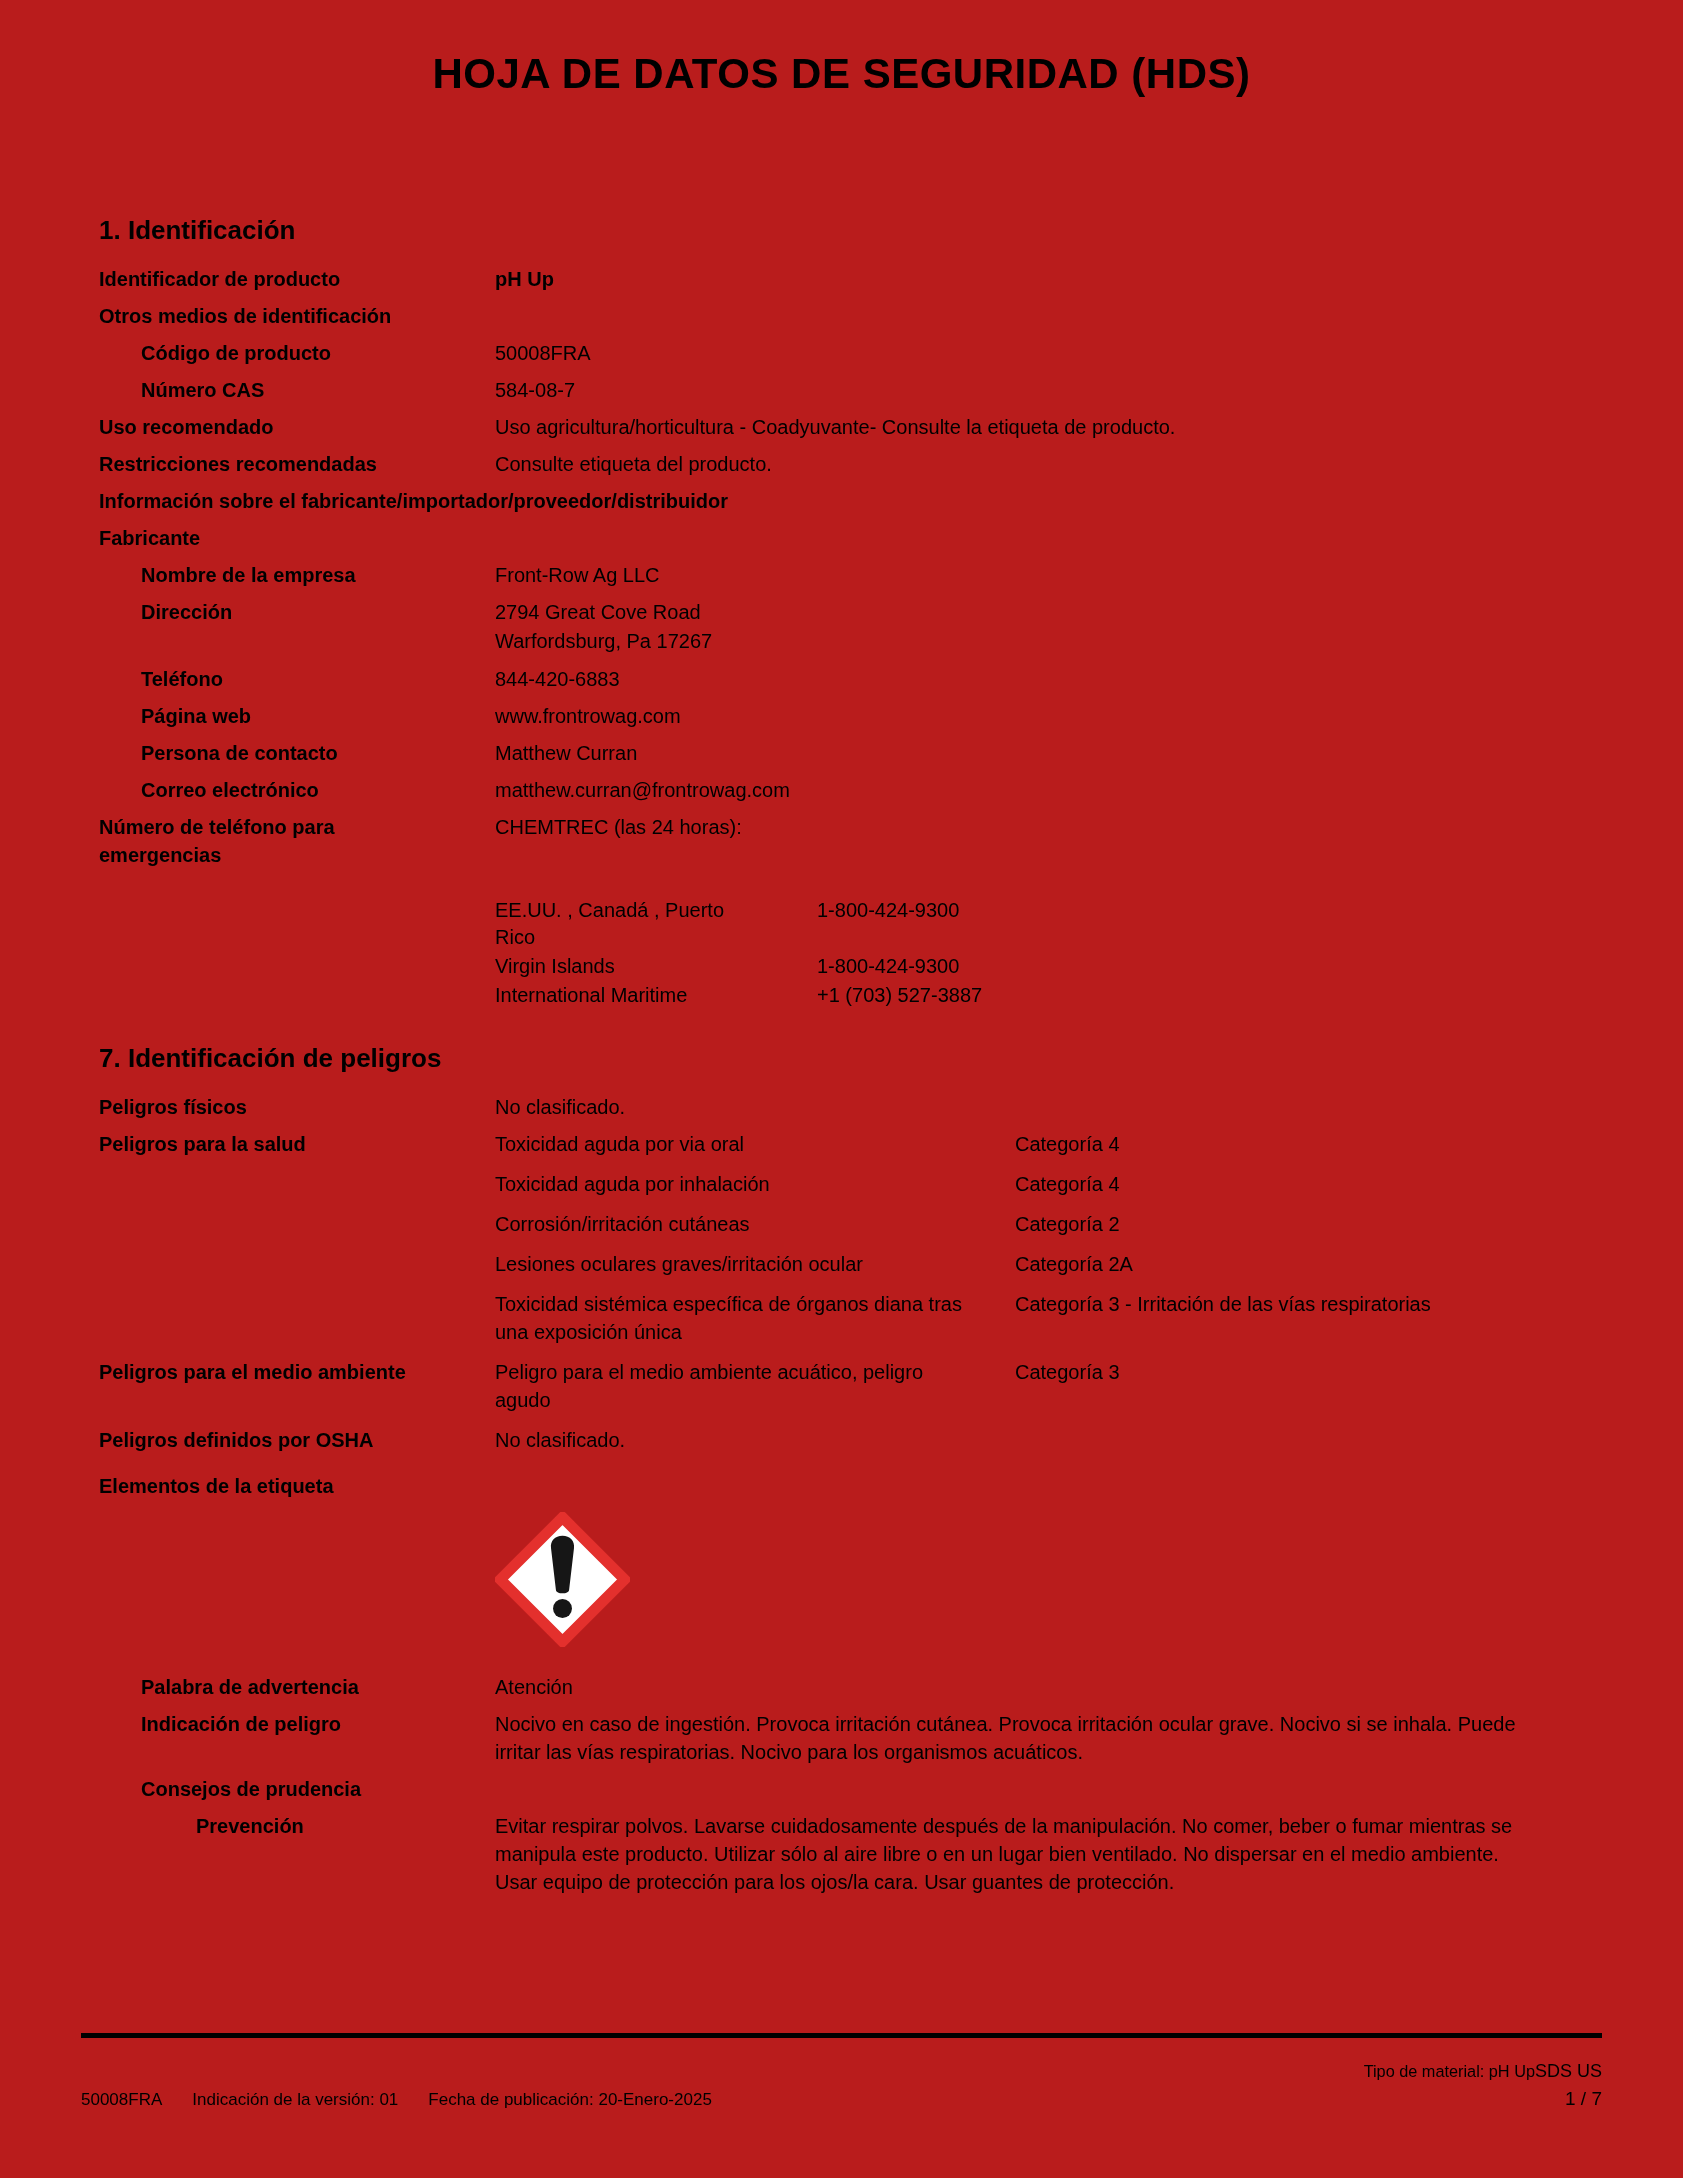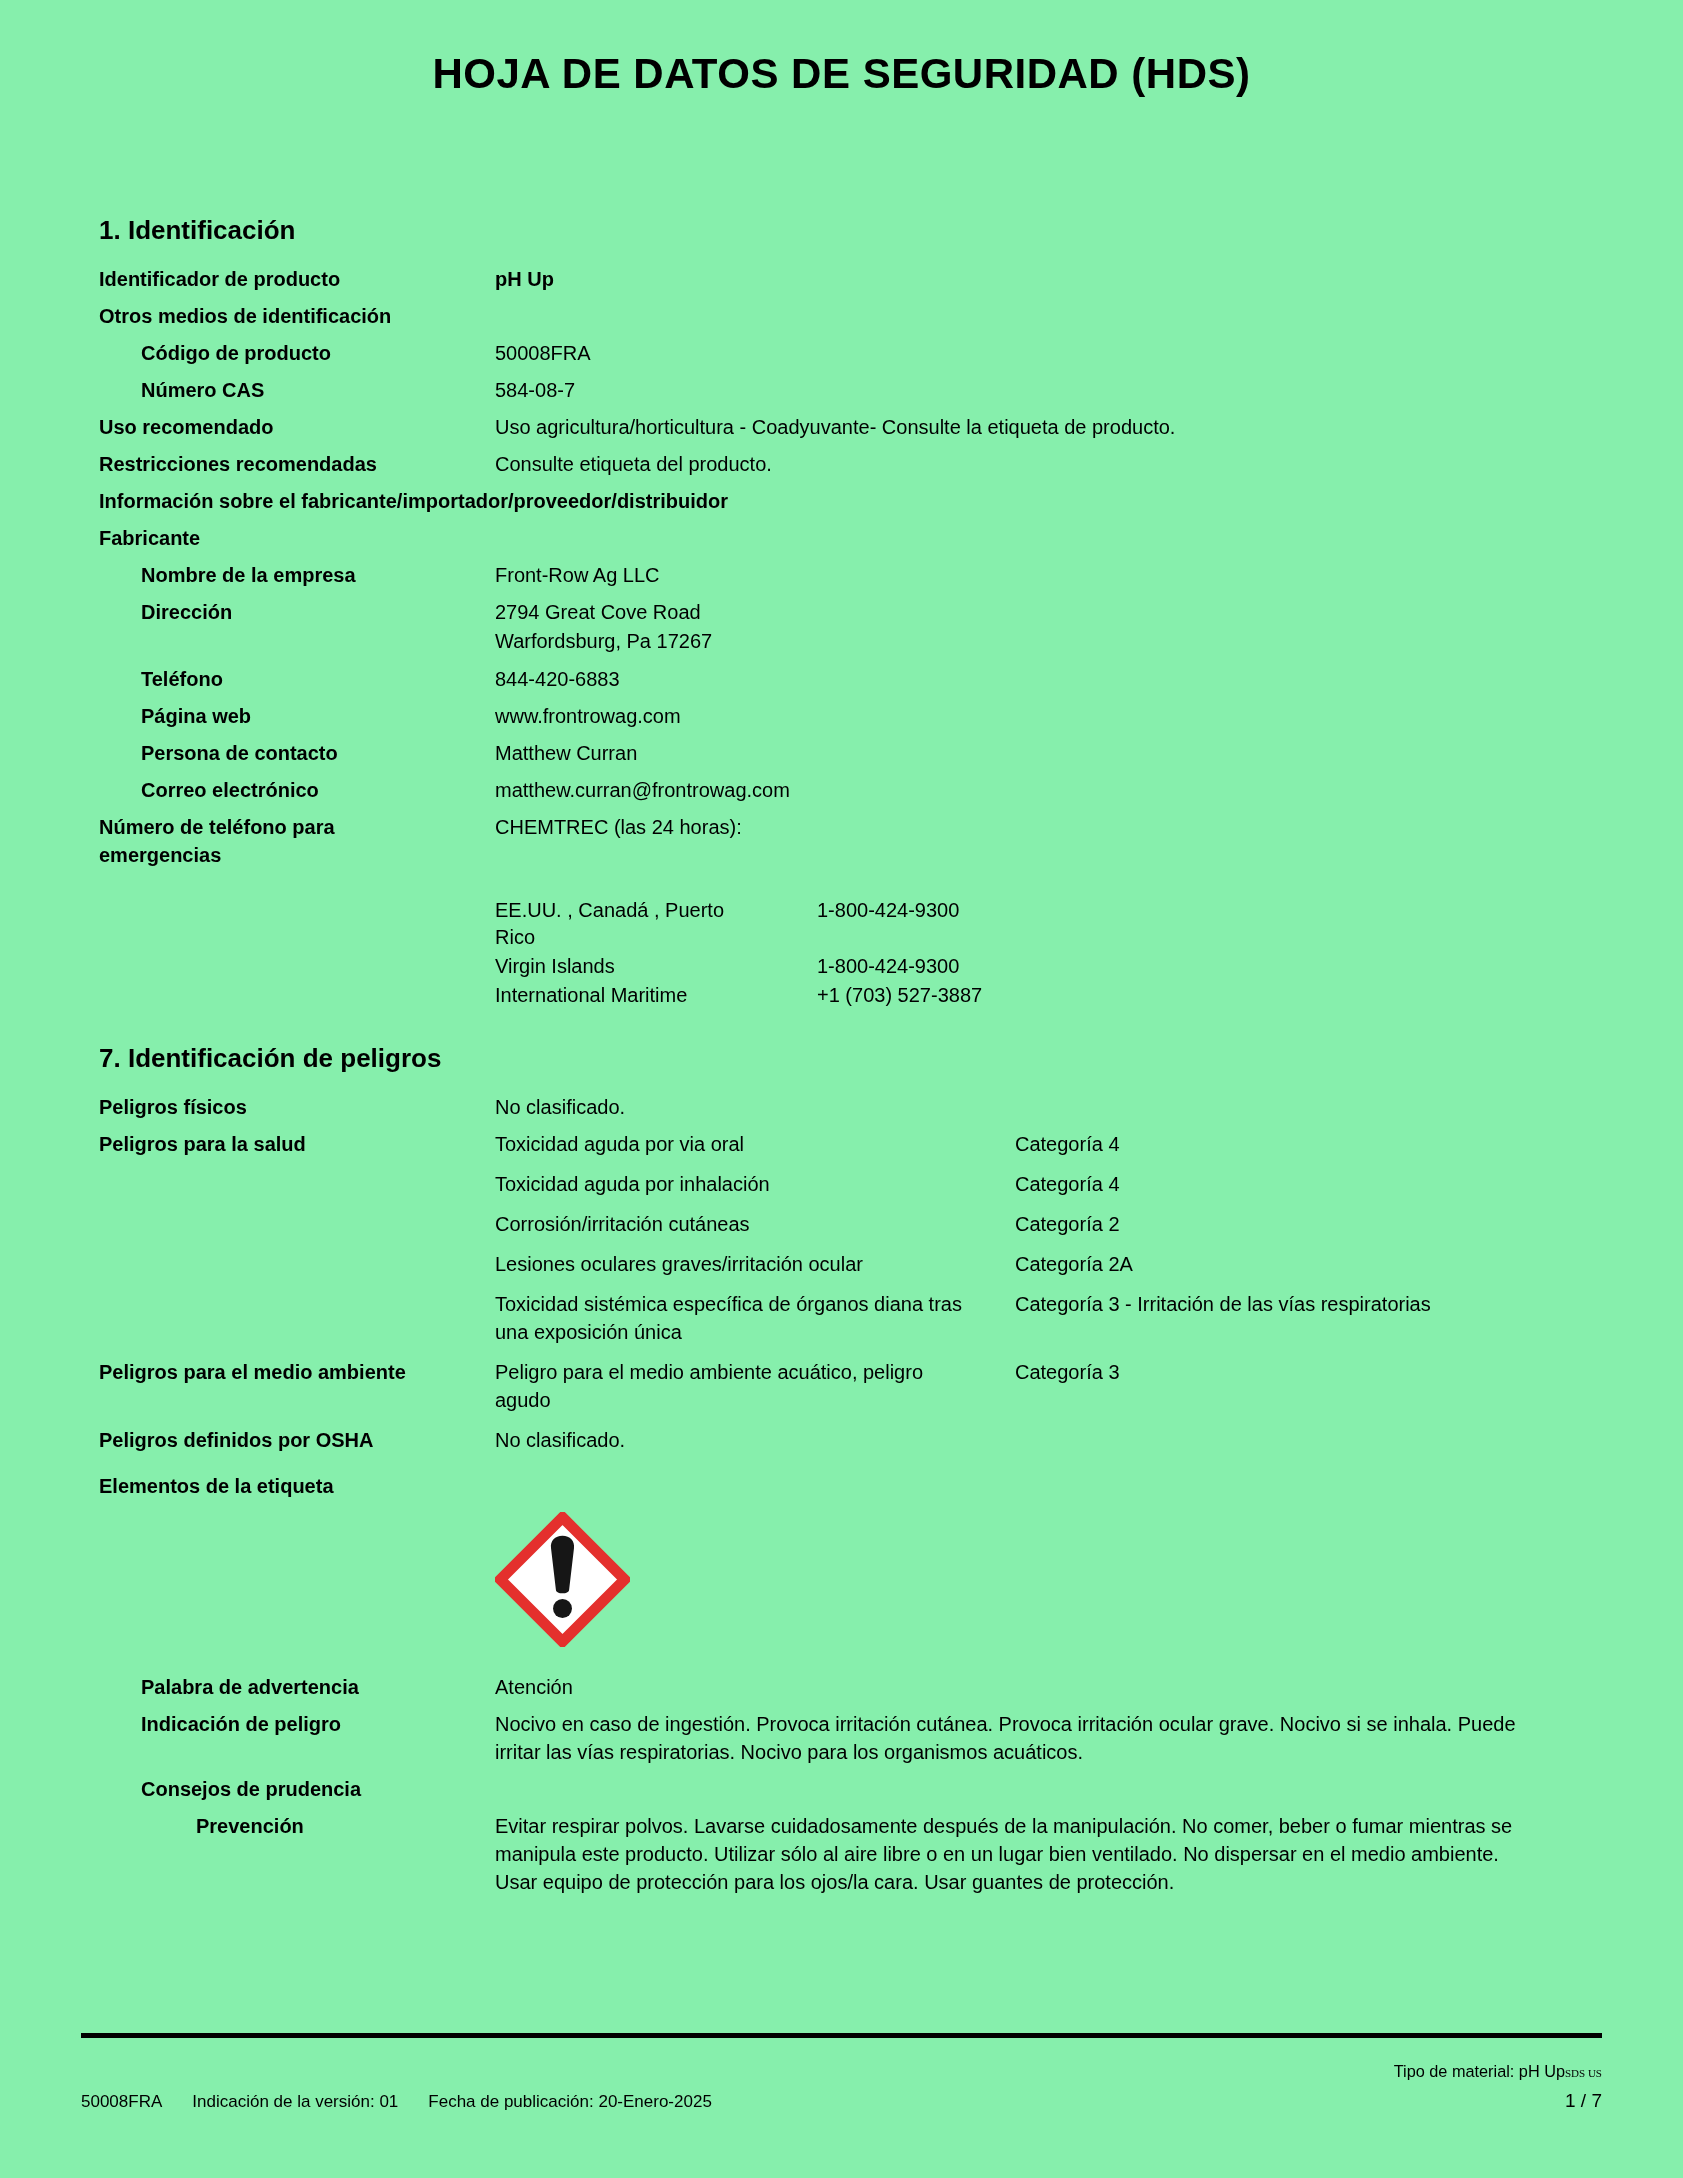--- a/index.html
+++ b/index.html
@@ -1,19 +1,19 @@
 <!DOCTYPE html>
 <html><head>
 <meta charset="utf-8">
 <style>
   html,body { margin:0; padding:0; background:#fff; }
   .page {
     position:relative;
     width:1683px; height:2178px;
-    background:#86efac;
+    background:#b91c1c;
     font-family:"Liberation Sans", sans-serif;
     font-size:20px; color:#000;
     overflow:hidden;
   }
   .content { position:absolute; left:99px; top:0; width:1485px; }
   .doc-title {
     margin:0; padding-top:50px;
     text-align:center;
     font-size:42px; font-weight:bold;
     letter-spacing:0.5px;
@@ -45,21 +45,21 @@
   .cat-col { flex:0 0 455px; width:455px; }
   .label-elements { margin-top:18px; }
   
   .picto-row { margin:12px 0 26px 0; }
   .picto-spacer { flex:0 0 396px; }
   .ghs-pictogram { display:block; }
   
   .footer { position:absolute; left:81px; top:2033px; width:1521px; }
   .f-rule { height:5px; background:#000; }
   .f-line1 { display:flex; justify-content:flex-end; align-items:baseline; margin-top:23px; font-size:16.3px; line-height:20px; }
-  .f-sds { font-size:11px;font-family:Liberation Serif, serif; }
+  .f-sds { font-size:18px; }
   .f-line2 { display:flex; justify-content:space-between; align-items:baseline; margin-top:7px; font-size:17px; line-height:22px; }
   .f-left2 { display:flex; gap:30px; }
   .f-page { font-size:19px; }
 </style>
 </head>
 <body>
 
 <div class="page">
   <div class="content">
 

